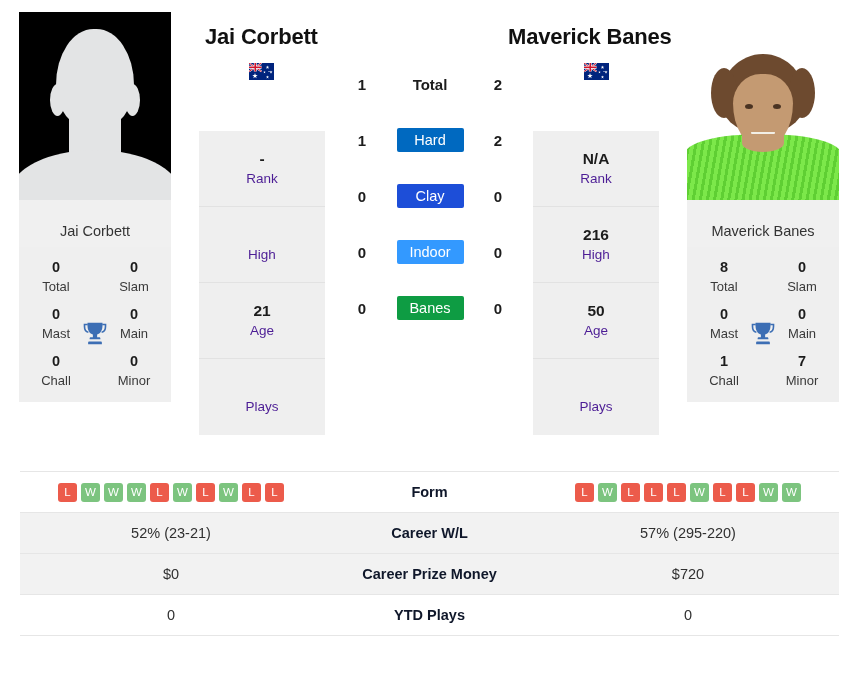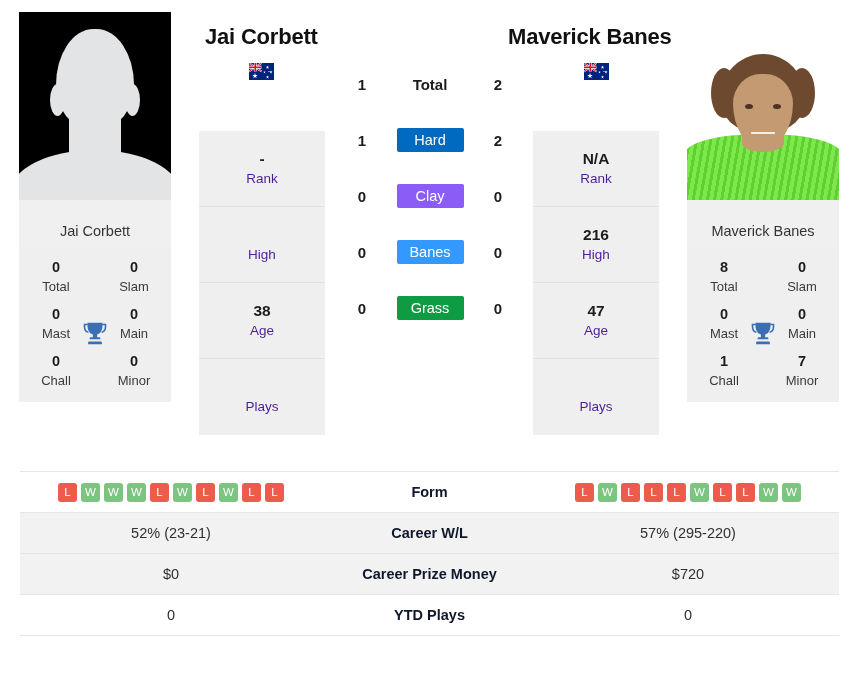--- a/index.html
+++ b/index.html
@@ -508,40 +508,40 @@
   <div class="infocard left">
     <div class="ic-cell">
       <div class="ic-val">-</div>
       <div class="ic-lbl">Rank</div>
     </div>
     <div class="ic-cell">
       <div class="ic-val"></div>
       <div class="ic-lbl">High</div>
     </div>
     <div class="ic-cell">
-      <div class="ic-val">38</div>
+      <div class="ic-val">21</div>
       <div class="ic-lbl">Age</div>
     </div>
     <div class="ic-cell">
       <div class="ic-val"></div>
       <div class="ic-lbl">Plays</div>
     </div>
   </div>
 
   <div class="infocard right">
     <div class="ic-cell">
       <div class="ic-val">N/A</div>
       <div class="ic-lbl">Rank</div>
     </div>
     <div class="ic-cell">
       <div class="ic-val">216</div>
       <div class="ic-lbl">High</div>
     </div>
     <div class="ic-cell">
-      <div class="ic-val">47</div>
+      <div class="ic-val">50</div>
       <div class="ic-lbl">Age</div>
     </div>
     <div class="ic-cell">
       <div class="ic-val"></div>
       <div class="ic-lbl">Plays</div>
     </div>
   </div>
 
   <div class="h2h" id="h2h-col">
       <div class="h2h-row">
@@ -554,35 +554,35 @@
       <div class="h2h-row">
         <div class="h2h-score">1</div>
         <div class="h2h-mid">
           <span class="surf-badge" style="background: rgb(0, 105, 192);">Hard</span>
         </div>
         <div class="h2h-score">2</div>
       </div>
       <div class="h2h-row">
         <div class="h2h-score">0</div>
         <div class="h2h-mid">
-          <span class="surf-badge" style="background: #8b5cf6;">Clay</span>
+          <span class="surf-badge" style="background: #1d4ed8;">Clay</span>
         </div>
         <div class="h2h-score">0</div>
       </div>
       <div class="h2h-row">
         <div class="h2h-score">0</div>
         <div class="h2h-mid">
-          <span class="surf-badge" style="background: rgb(51, 153, 255);">Banes</span>
+          <span class="surf-badge" style="background: rgb(51, 153, 255);">Indoor</span>
         </div>
         <div class="h2h-score">0</div>
       </div>
       <div class="h2h-row">
         <div class="h2h-score">0</div>
         <div class="h2h-mid">
-          <span class="surf-badge" style="background: rgb(14, 156, 67);">Grass</span>
+          <span class="surf-badge" style="background: rgb(14, 156, 67);">Banes</span>
         </div>
         <div class="h2h-score">0</div>
       </div>
     </div>
 
 </div>
 
 <table class="cmp-table">
   <tbody id="cmp-body">
       <tr>

